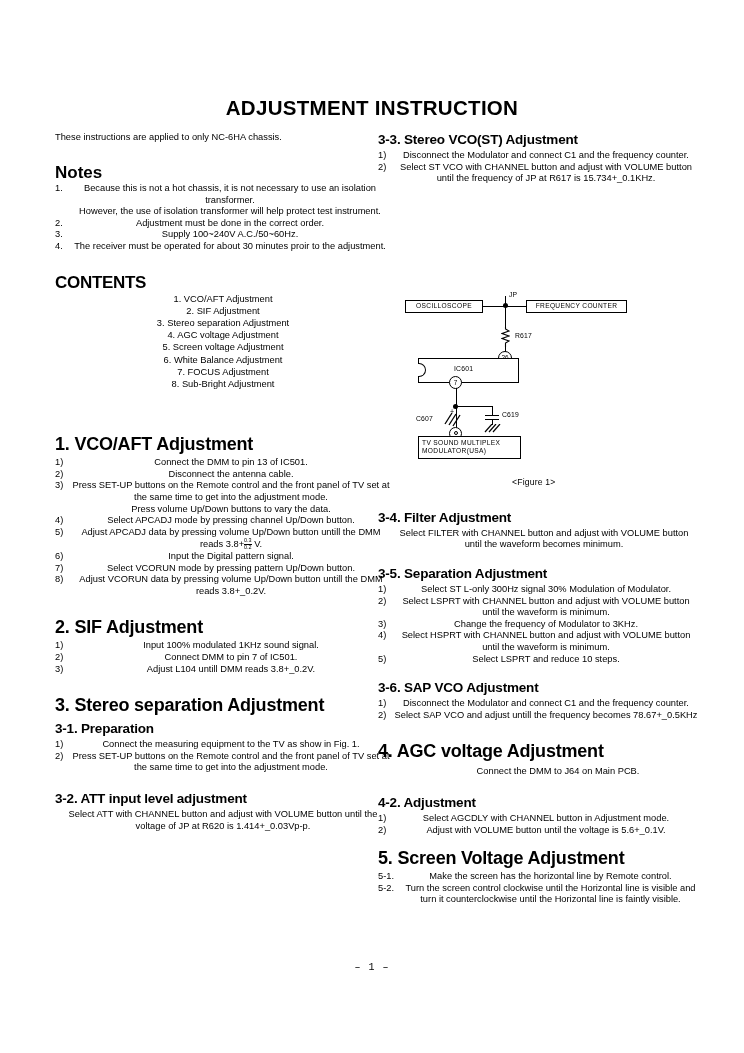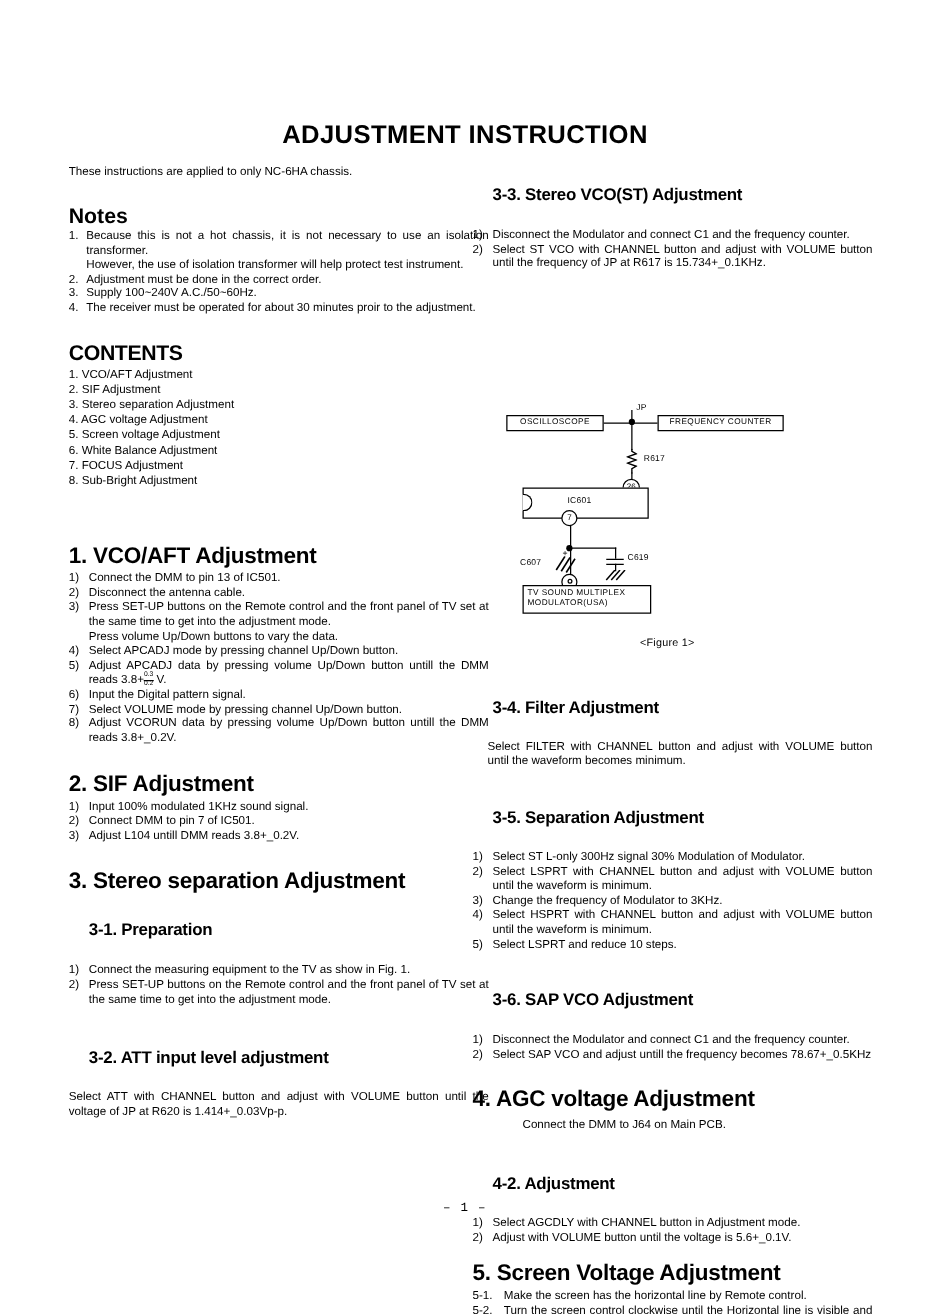--- a/index.html
+++ b/index.html
@@ -58,21 +58,21 @@
   h2.sec-big {
     font-size: 18px;
     font-weight: bold;
     margin: 0;
     line-height: 21px;
     letter-spacing: -0.2px;
   }
   h3.sec-sub {
     font-size: 13.5px;
     font-weight: bold;
-    margin: 16px;
+    margin: 0;
     line-height: 17px;
     letter-spacing: -0.2px;
   }
 
   .notes-head {
     font-size: 17px;
     font-weight: bold;
     line-height: 20px;
     margin: 0;
   }
@@ -95,20 +95,21 @@
     line-height: 11.6px;
     margin: 0;
   }
   .li .marker {
     position: absolute;
     left: 0;
     top: 0;
   }
   .li .body {
     display: block;
+    text-align: center;
   }
 
   
   .just { text-align: justify; }
   .just > span { display: inline; }
 
   
   .ind-notes .li { padding-left: 14px; }
   .ind-notes .li .marker { left: 0px; }
 
@@ -378,21 +379,21 @@
       <li class="li just">
         <span class="marker">5)</span>
         <span class="body"><span>Adjust APCADJ data by pressing volume Up/Down button untill the DMM reads 3.8+</span><span class="tol"><span class="hi">0.3</span><span class="lo">0.2</span></span><span> V.</span></span>
       </li>
       <li class="li">
         <span class="marker">6)</span>
         <span class="body">Input the Digital pattern signal.</span>
       </li>
       <li class="li just">
         <span class="marker">7)</span>
-        <span class="body">Select VOLUME mode by pressing channel Up/Down button.</span>
+        <span class="body">Select VCORUN mode by pressing pattern Up/Down button.</span>
       </li>
       <li class="li just">
         <span class="marker">8)</span>
         <span class="body">Adjust VCORUN data by pressing volume Up/Down button untill the DMM reads 3.8+_0.2V.</span>
       </li>
     </ul>
 
     <div class="sp20"></div>
 
     <h2 class="sec-big">2. SIF Adjustment</h2>

